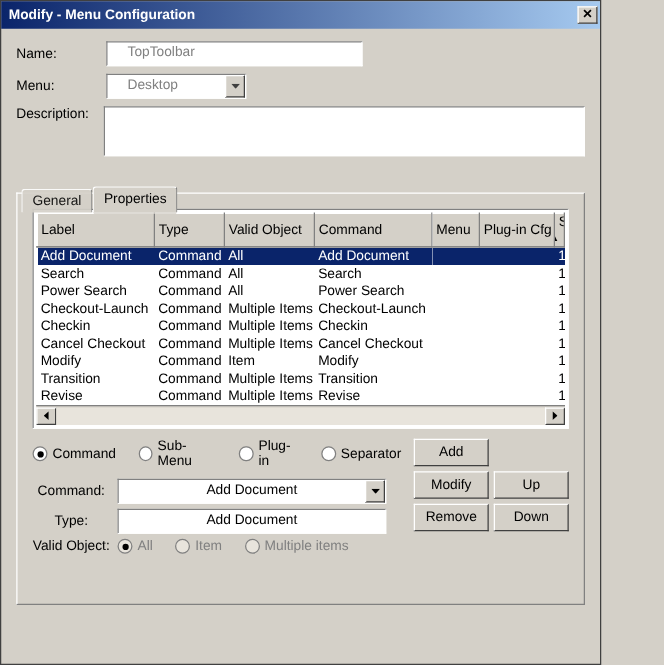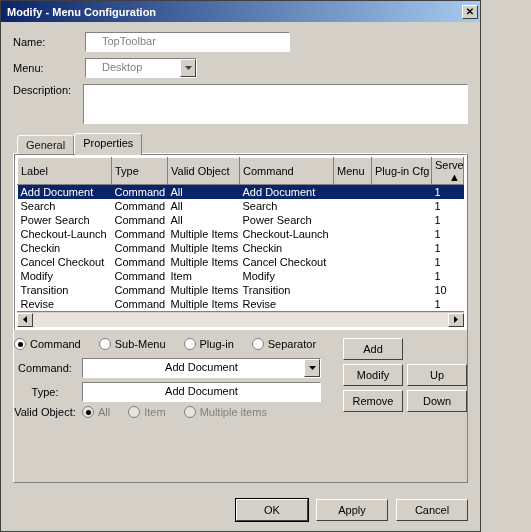--- a/index.html
+++ b/index.html
@@ -39,35 +39,35 @@
     position:absolute; right:1px; top:1px; width:16px; height:18px;
     background:#d4d0c8; border:1px solid #fff; border-right-color:#404040; border-bottom-color:#404040;
     display:flex; align-items:center; justify-content:center;
   }
   .combo-btn svg { width:7px; height:4px; }
   .textarea {
     background:#fff; border:1px solid #808080; border-right-color:#fff; border-bottom-color:#fff;
     height:40px; width:395px; padding:2px 4px;
   }
   .tabs { position:relative; margin-top:2px; }
-  .tab-strip { display:flex; gap:0; position:relative; top:1px; z-index:2; padding-left:4px;}
+  .tab-strip { display:flex; gap:0; position:relative; top:16px; z-index:2; padding-left:4px;}
   .tab {
     padding:3px 8px; background:#d4d0c8;
     border:1px solid #fff; border-right-color:#808080; border-bottom:none;
     border-top-left-radius:3px; border-top-right-radius:3px;
     color:#000; cursor:default;
   }
   .tab.inactive { background:#d4d0c8; opacity:0.9; margin-top:2px; }
   .tab.active { background:#d4d0c8; position:relative; }
   .tab.active::after{
     content:""; position:absolute; left:0; right:0; bottom:-1px; height:1px; background:#d4d0c8;
   }
   .panel {
     border:1px solid #fff; border-right-color:#808080; border-bottom-color:#808080;
-    padding:0; min-height:330px;
+    padding:12px; min-height:330px;
     display:flex; flex-direction:column; gap:8px;
   }
   .grid-wrap {
     border:1px solid #808080; border-right-color:#fff; border-bottom-color:#fff;
     background:#fff; padding:2px;
   }
   table.grid { width:100%; border-collapse:collapse; table-layout:fixed; }
   table.grid th, table.grid td {
     text-align:left; padding:1px 3px; font-size:11px; white-space:nowrap; overflow:hidden;
   }
@@ -342,18 +342,13 @@
               <div class="btn">Remove</div>
               <div class="btn">Down</div>
             </div>
           </div>
         </div>
 
       </div>
     </div>
   </div>
 
-  <div class="dialog-buttons">
-    <div class="btn default" style="min-width:72px">OK</div>
-    <div class="btn" style="min-width:72px">Apply</div>
-    <div class="btn" style="min-width:72px">Cancel</div>
-  </div>
 </div>
 
 </body></html>

